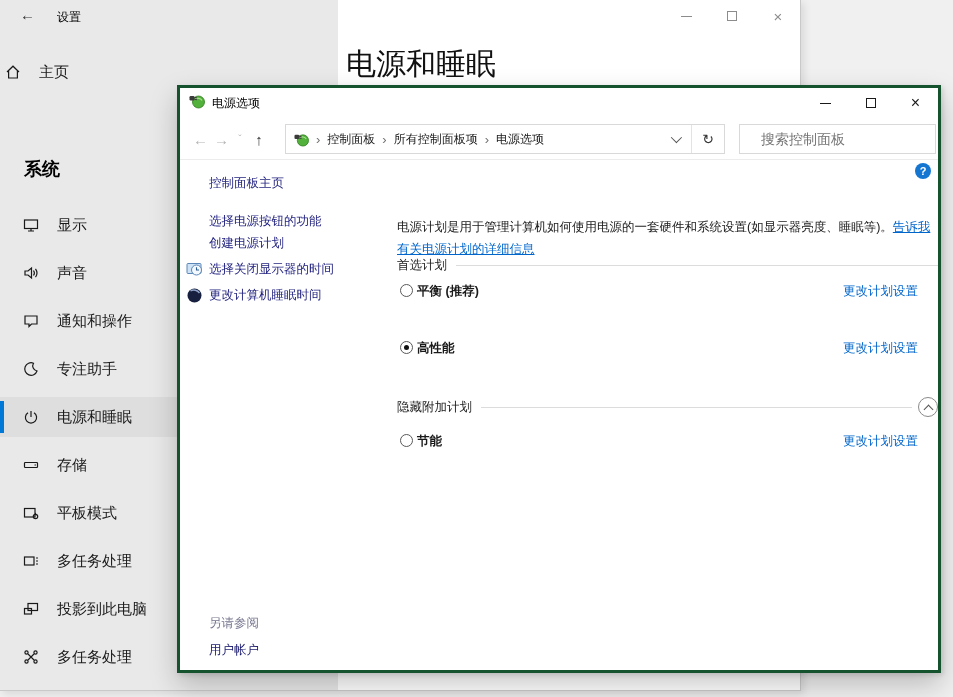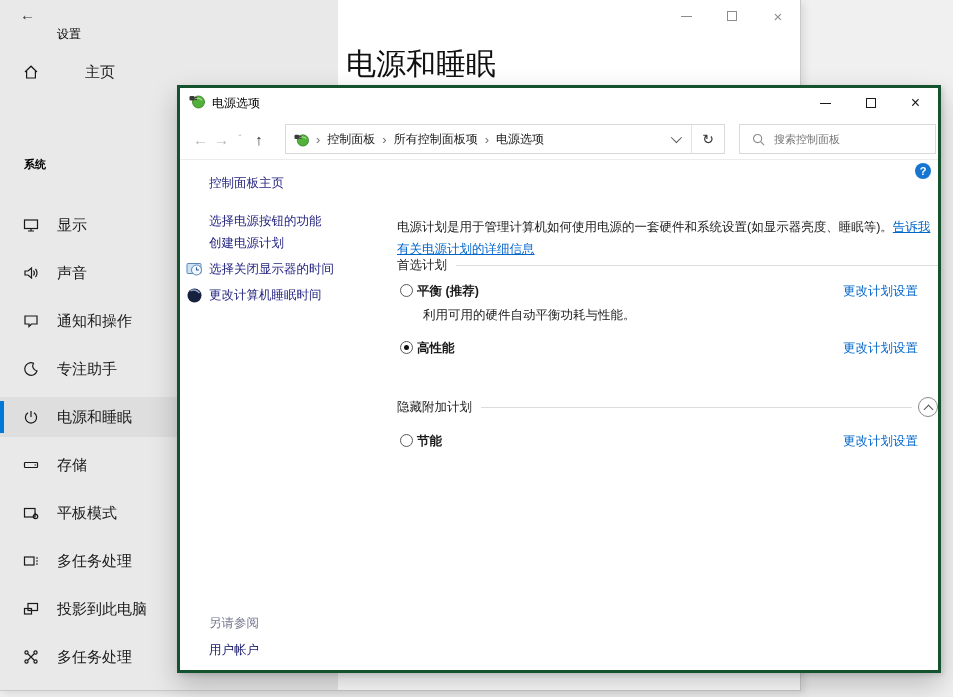--- a/index.html
+++ b/index.html
@@ -10,27 +10,27 @@
   }
 
   
   .settings-window {
     position:absolute; left:0; top:0; width:801px; height:691px;
     background:#ffffff; border-right:1px solid #c9c9c9; border-bottom:1px solid #c9c9c9;
     box-shadow:3px 3px 8px rgba(0,0,0,.10); z-index:1;
   }
   .s-sidebar { position:absolute; left:0; top:0; width:338px; height:100%; background:#e9e9e9; }
   .s-back { position:absolute; left:20px; top:6px; font-size:15px; color:#333; cursor:default; }
-  .s-title { position:absolute; left:57px; top:9px; font-size:12px; color:#000;margin-top:17px; }
-  .s-home-row { position:absolute; left:0; top:54px; width:100%; height:36px; display:flex; align-items:center; padding-left:22px;gap:28px; }
+  .s-title { position:absolute; left:57px; top:9px; font-size:12px; color:#000; }
+  .s-home-row { position:absolute; left:0; top:54px; width:100%; height:36px; display:flex; align-items:center; padding-left:4px; }
   .s-row-label { margin-left:17px; font-size:15px; color:#1a1a1a; }
   .s-search { position:absolute; left:18px; top:104px; width:302px; height:32px; background:#fff; border:1px solid #8f8f8f; }
   .s-search input { width:100%; height:100%; border:none; outline:none; background:transparent; padding:0 11px; font-size:14px; font-family:inherit; color:#1a1a1a; }
   .s-search input::placeholder { color:#1a1a1a; opacity:1; }
-  .s-section { position:absolute; left:24px; top:157px; font-size:11px; font-weight:bold; color:#000; }
+  .s-section { position:absolute; left:24px; top:157px; font-size:18px; font-weight:bold; color:#000; }
   .s-nav { position:absolute; left:0; top:205px; width:100%; }
   .s-item { position:relative; height:40px; margin-bottom:8px; display:flex; align-items:center; padding-left:22px; cursor:default; }
   .s-item.selected { background:#dedede; }
   .s-item.selected::before { content:""; position:absolute; left:0; top:4px; bottom:4px; width:4px; background:#0078d7; }
   .s-icon { width:18px; height:18px; flex:0 0 18px; }
   .s-icon svg { width:18px; height:18px; stroke:#1a1a1a; fill:none; stroke-width:1.2; }
   .s-controls { position:absolute; top:0; left:663px; width:138px; height:32px; display:flex; z-index:2; }
   .wc-btn { width:46px; height:32px; display:flex; align-items:center; justify-content:center; }
   .wc-min  i { display:block; width:11px; border-top:1px solid #8c8c8c; }
   .wc-max  i { display:block; width:10px; height:10px; border:1px solid #8c8c8c; }
@@ -58,21 +58,21 @@
   .ena { color:#3a3a3a; }
   .addr-bar { position:absolute; left:105px; top:6px; width:440px; height:30px; border:1px solid #d9d9d9; display:flex; align-items:center; background:#fff; font-size:12px; }
   .crumb-sep { color:#707070; margin:0 7px; font-size:13px; }
   .crumb { color:#1a1a1a; cursor:default; }
   .addr-spacer { flex:1; }
   .addr-chevron { width:8px; height:8px; border-right:1.4px solid #555; border-bottom:1.4px solid #555; transform:rotate(45deg) translateY(-2px); margin-right:12px; }
   .addr-div { width:1px; height:28px; background:#e3e3e3; }
   .refresh { width:32px; text-align:center; font-size:14px; color:#333; }
   .p-search { position:absolute; left:559px; top:6px; width:197px; height:30px; border:1px solid #d9d9d9; display:flex; align-items:center; background:#fff; }
   .p-search svg { margin-left:12px; }
-  .p-search input { flex:1; border:none; outline:none; background:transparent; font-size:11px; font-family:inherit; padding-left:9px; color:#333; }
+  .p-search input { flex:1; border:none; outline:none; background:transparent; font-size:14px; font-family:inherit; padding-left:9px; color:#333; }
   .p-search input::placeholder { color:#767676; opacity:1; }
 
   .p-content { position:absolute; left:0; top:72px; right:0; bottom:0; background:#fff; }
   .help-btn { position:absolute; top:3px; right:7px; width:16px; height:16px; border-radius:50%; background:#1576d1; color:#fff; font-size:11px; font-weight:bold; display:flex; align-items:center; justify-content:center; }
 
   .task { position:absolute; left:29px; font-size:12.5px; color:#242480; cursor:default; white-space:nowrap; }
   .task-icon { position:absolute; left:6px; width:17px; height:17px; }
   .see-also-h { position:absolute; left:29px; font-size:12.5px; color:#76768f; }
 
   .main-h { position:absolute; left:217px; top:24px; font-size:17px; color:#1b3f9f; }
@@ -309,21 +309,20 @@
     <p class="main-p"><span>电源计划是用于管理计算机如何使用电源的一套硬件和系统设置(如显示器亮度、睡眠等)。</span><span class="learn-link">告诉我有关电源计划的详细信息</span></p>
 
     <div class="sec-row" style="top:97px">
       <span>首选计划</span>
       <span class="sec-rule"></span>
     </div>
 
     <span class="radio" style="top:124px"></span>
     <div class="plan-name" style="top:123px">平衡 (推荐)</div>
     <div class="plan-link" style="top:123px">更改计划设置</div>
-    <div class="plan-desc" style="top:147px">利用可用的硬件自动平衡功耗与性能。</div>
 
     <span class="radio checked" style="top:181px"></span>
     <div class="plan-name" style="top:180px">高性能</div>
     <div class="plan-link" style="top:180px">更改计划设置</div>
 
     <div class="sec-row" style="top:237px">
       <span>隐藏附加计划</span>
       <span class="sec-rule"></span>
       <span class="collapse-btn">
           <i></i>

